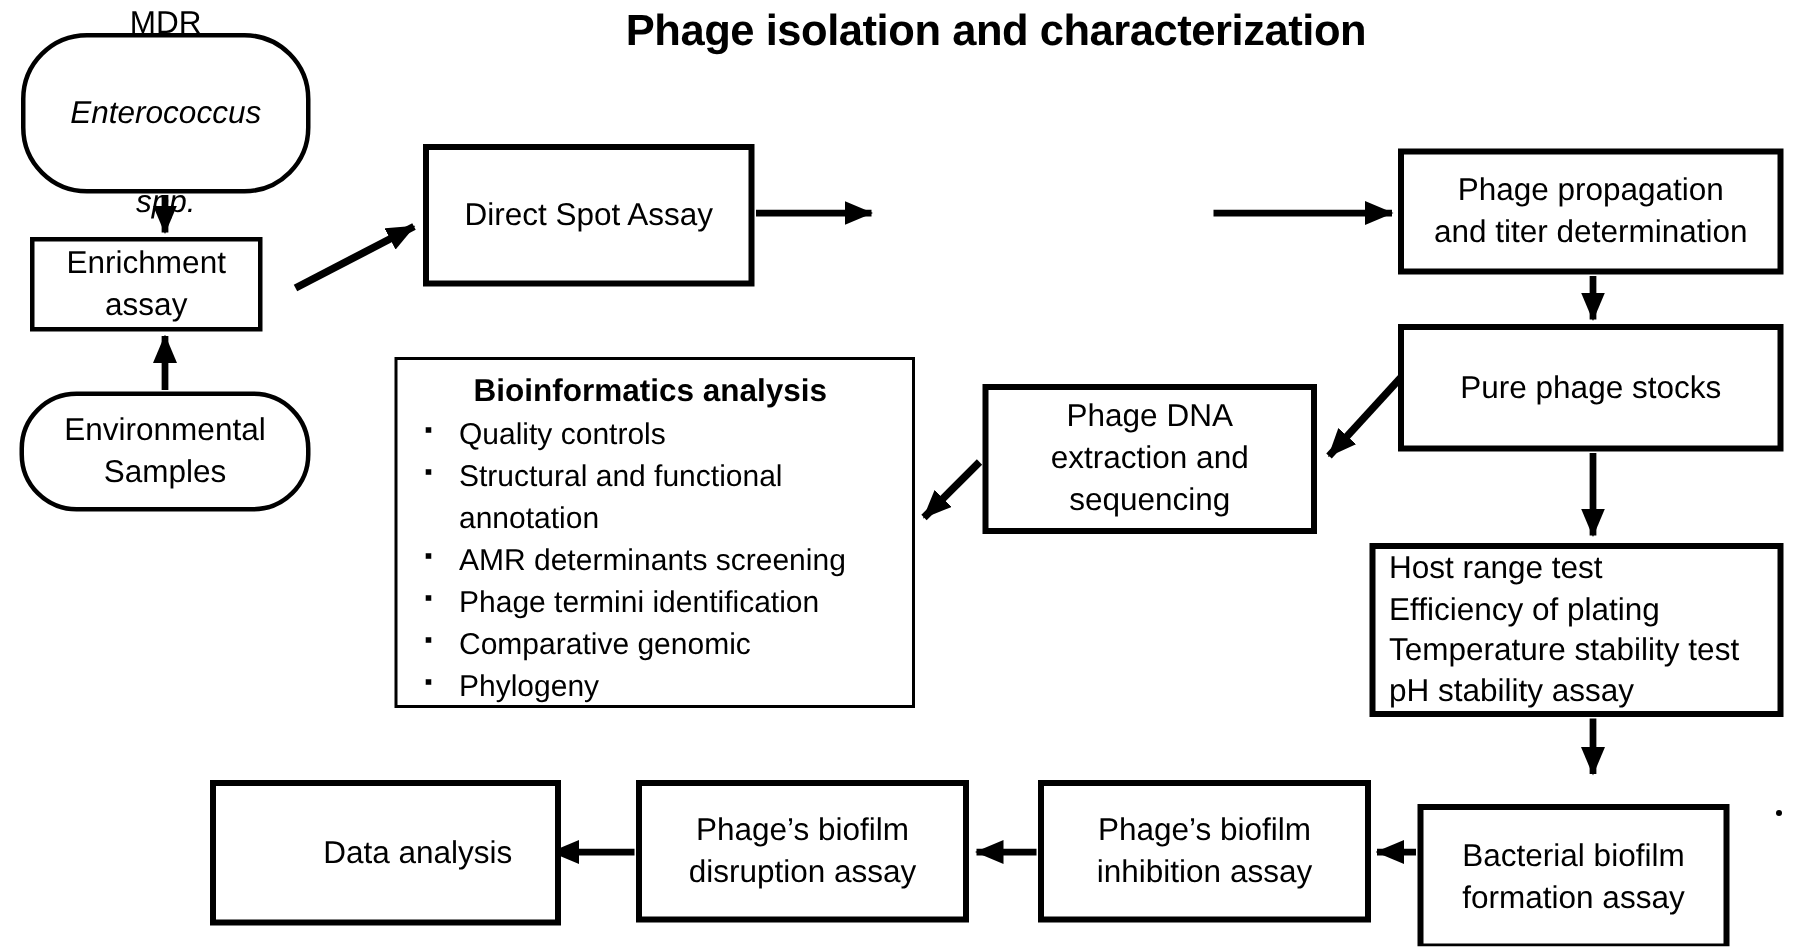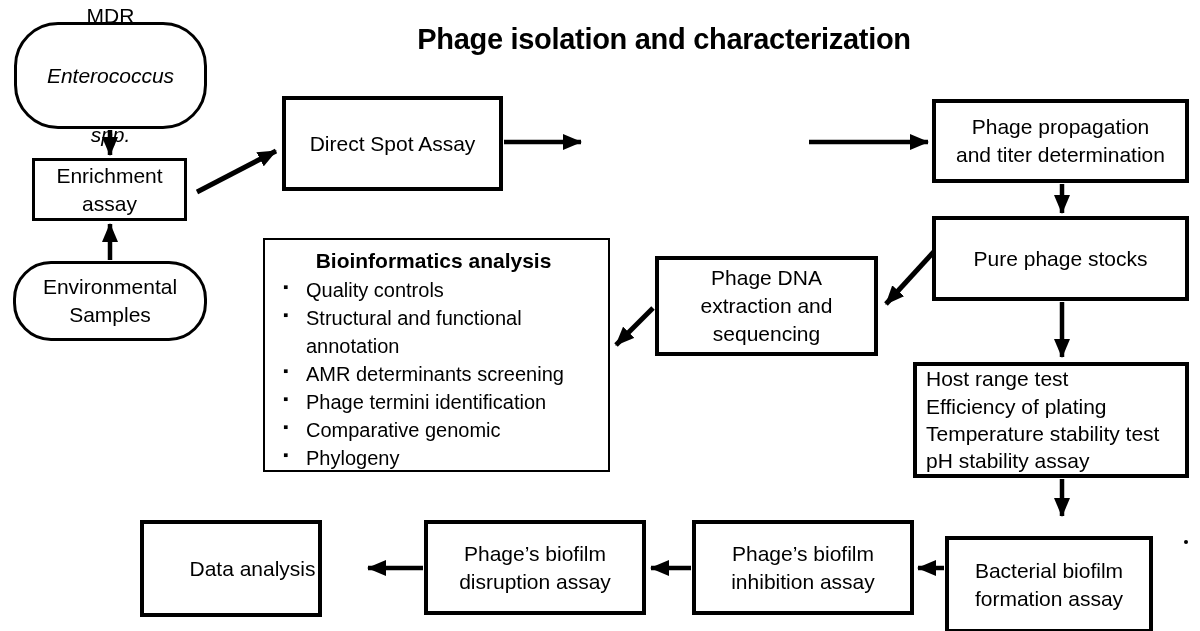--- a/index.html
+++ b/index.html
@@ -7,21 +7,21 @@
     position: relative;
     width: 1200px;
     height: 631px;
     background: #ffffff;
     color: #000000;
     font-family: "Liberation Sans", sans-serif;
     overflow: hidden;
   }
   .title {
     position: absolute;
-    left: 388px; top: 23px; width: 552px;
+    left: 388px; top: 5px; width: 552px;
     text-align: center;
     font-size: 29px;
     font-weight: bold;
     letter-spacing: -0.3px;
     white-space: pre;
   }
   .node {
     position: absolute;
     box-sizing: border-box;
     border: 4px solid #000000;
@@ -108,21 +108,21 @@
     <line x1="691" y1="568" x2="651" y2="568" stroke="#000" stroke-width="4.5" marker-end="url(#ah)"></line>
     <line x1="423" y1="568" x2="368" y2="568" stroke="#000" stroke-width="4.5" marker-end="url(#ah)"></line>
   </svg>
 
   <div class="node rounded" style="left:14px; top:22px; width:193px; height:107px;">
     <span class="mdr-line">MDR</span>
     <span class="mdr-line italic">Enterococcus</span>
     <span class="mdr-line italic">spp.</span>
   </div>
 
-  <div class="node thin" style="left:32px; top:158px; width:155px; height:63px;">
+  <div class="node thin" style="left:20px; top:158px; width:155px; height:63px;">
     <span class="label">Enrichment
 assay</span>
   </div>
 
   <div class="node rounded2" style="left:13px; top:261px; width:194px; height:80px;">
     <span class="label">Environmental
 Samples</span>
   </div>
 
   <div class="node" style="left:282px; top:96px; width:221px; height:95px;">
@@ -172,19 +172,19 @@
   <div class="node" style="left:692px; top:520px; width:222px; height:95px;">
     <span class="label">Phage’s biofilm
 inhibition assay</span>
   </div>
 
   <div class="node" style="left:424px; top:520px; width:222px; height:95px;">
     <span class="label">Phage’s biofilm
 disruption assay</span>
   </div>
 
-  <div class="node" style="left:140px; top:520px; width:182px; height:97px;padding-left:43px;">
+  <div class="node" style="left:140px; top:520px; width:234px; height:97px;padding-left:43px;">
     <span class="label">Data analysis</span>
   </div>
 
   <div class="artifact-dot"></div>
 
 </div>
 
 </body></html>

